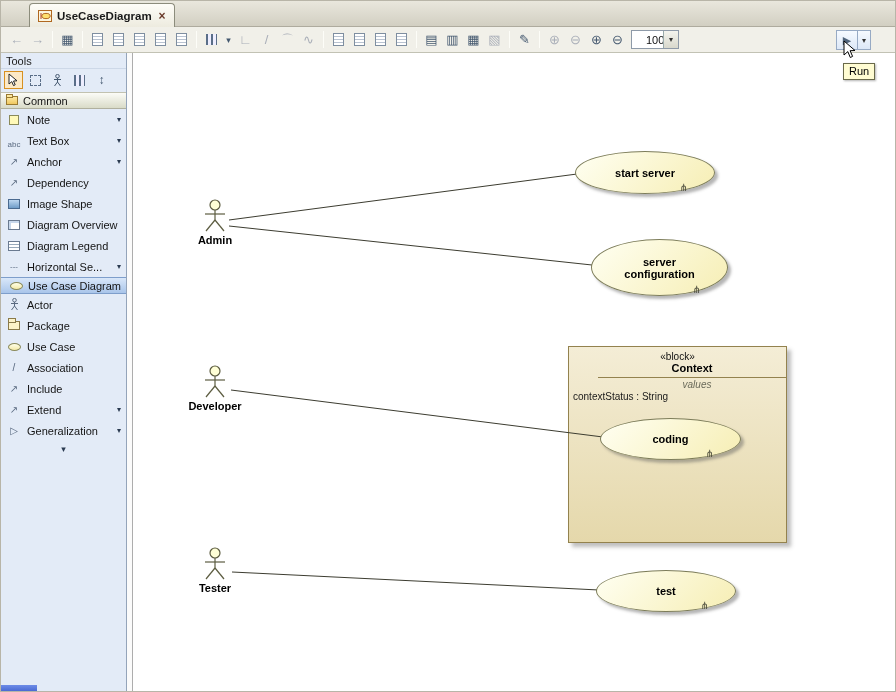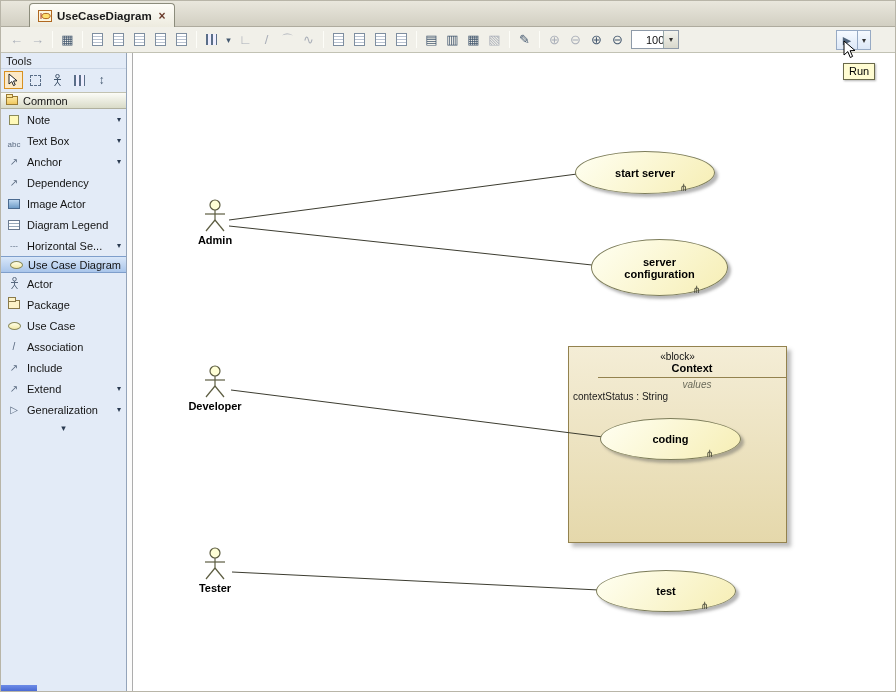--- a/index.html
+++ b/index.html
@@ -206,21 +206,27 @@
         <span class="chev">▾</span>
       </div>
       <div class="pitem">
         <span class="pic">↗</span>
         <span>Dependency</span>
       </div>
       <div class="pitem">
         <span class="pic">
             <span class="img-ic"></span>
           </span>
-        <span>Image Actor</span>
+        <span>Image Shape</span>
+      </div>
+      <div class="pitem">
+        <span class="pic">
+            <span class="ovw-ic"></span>
+          </span>
+        <span>Diagram Overview</span>
       </div>
       <div class="pitem">
         <span class="pic">
             <span class="lgd-ic"></span>
           </span>
         <span>Diagram Legend</span>
       </div>
       <div class="pitem">
         <span class="pic" style="font-size:8px;">---</span>
         <span>Horizontal Se...</span>

